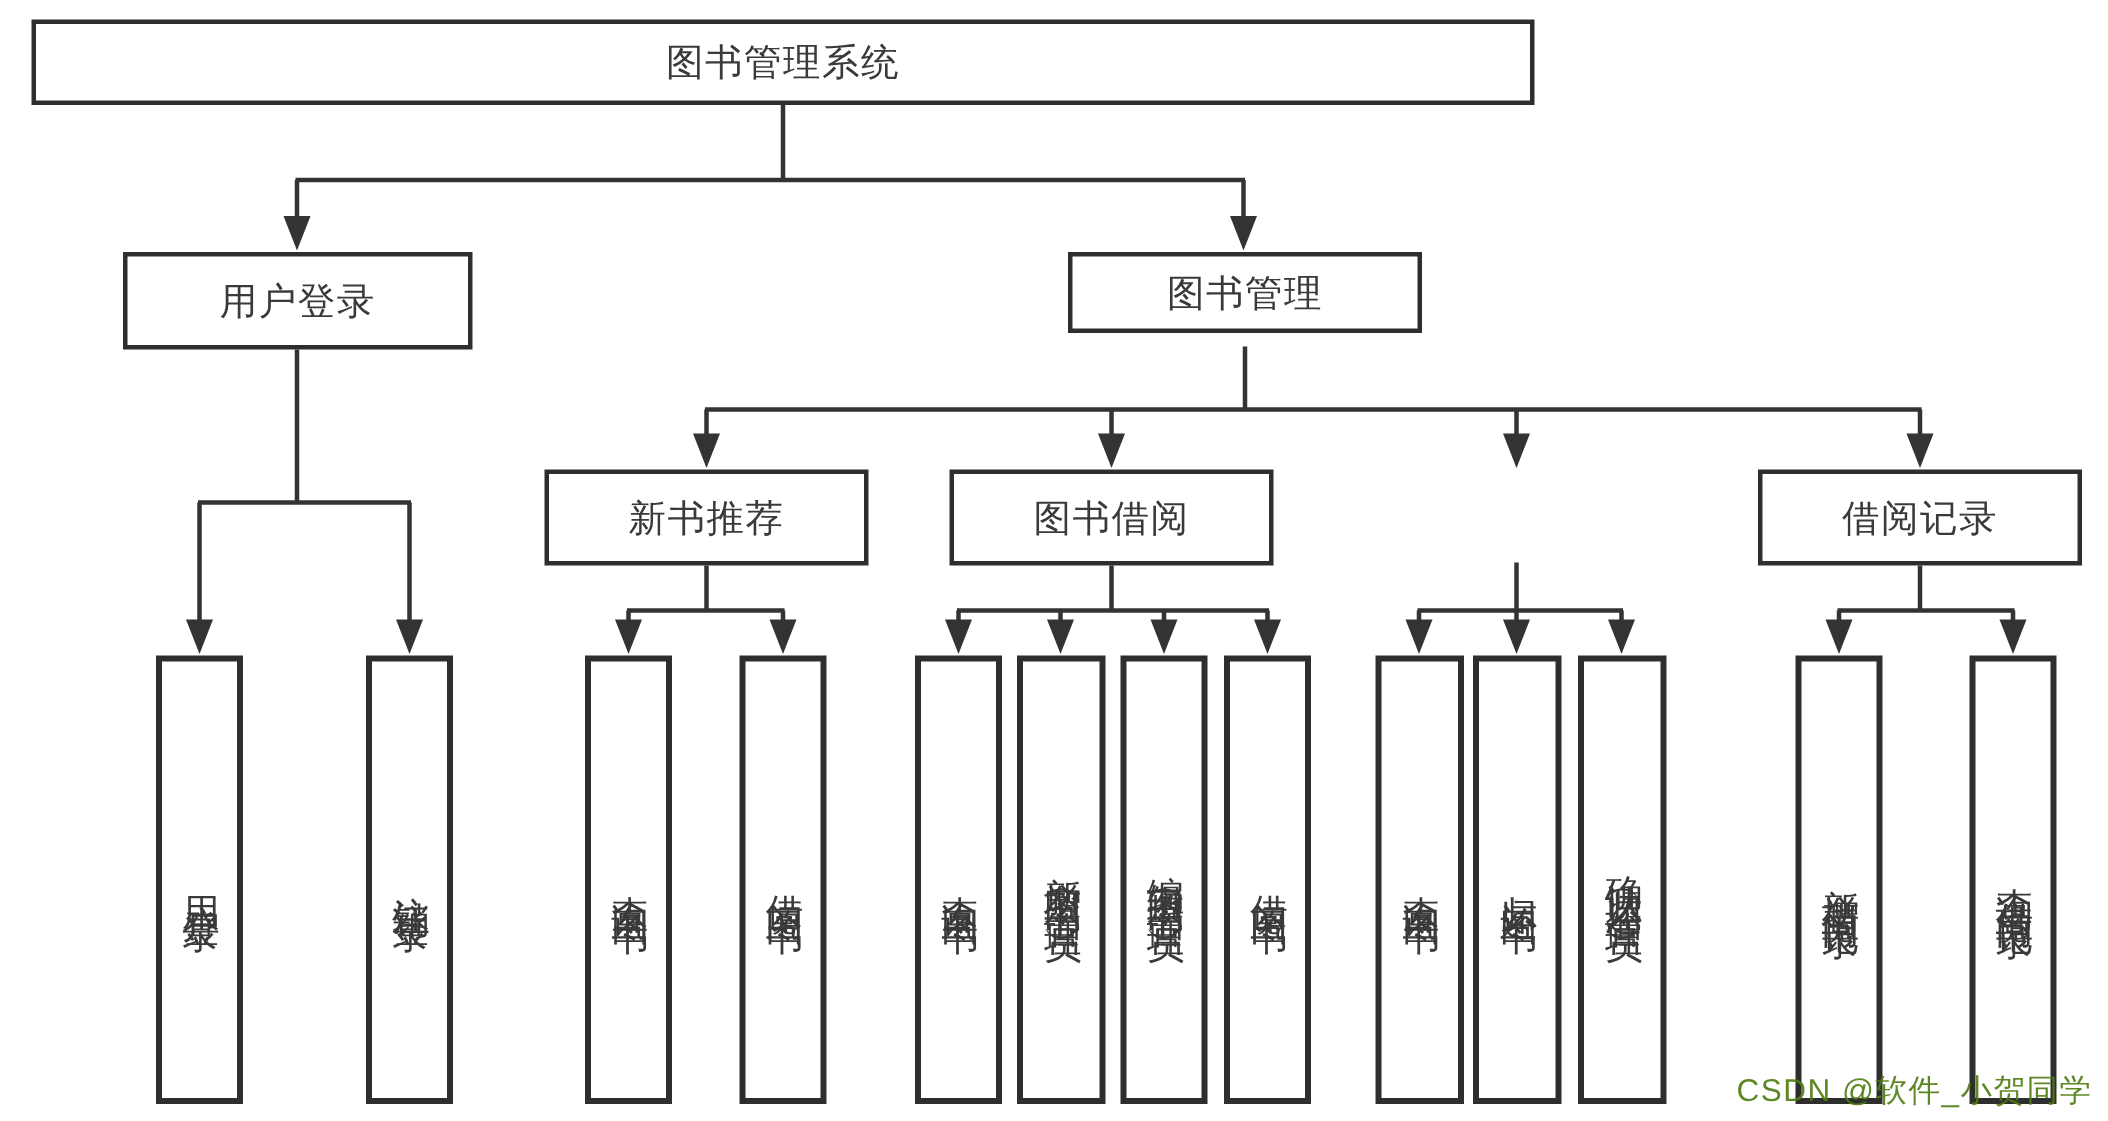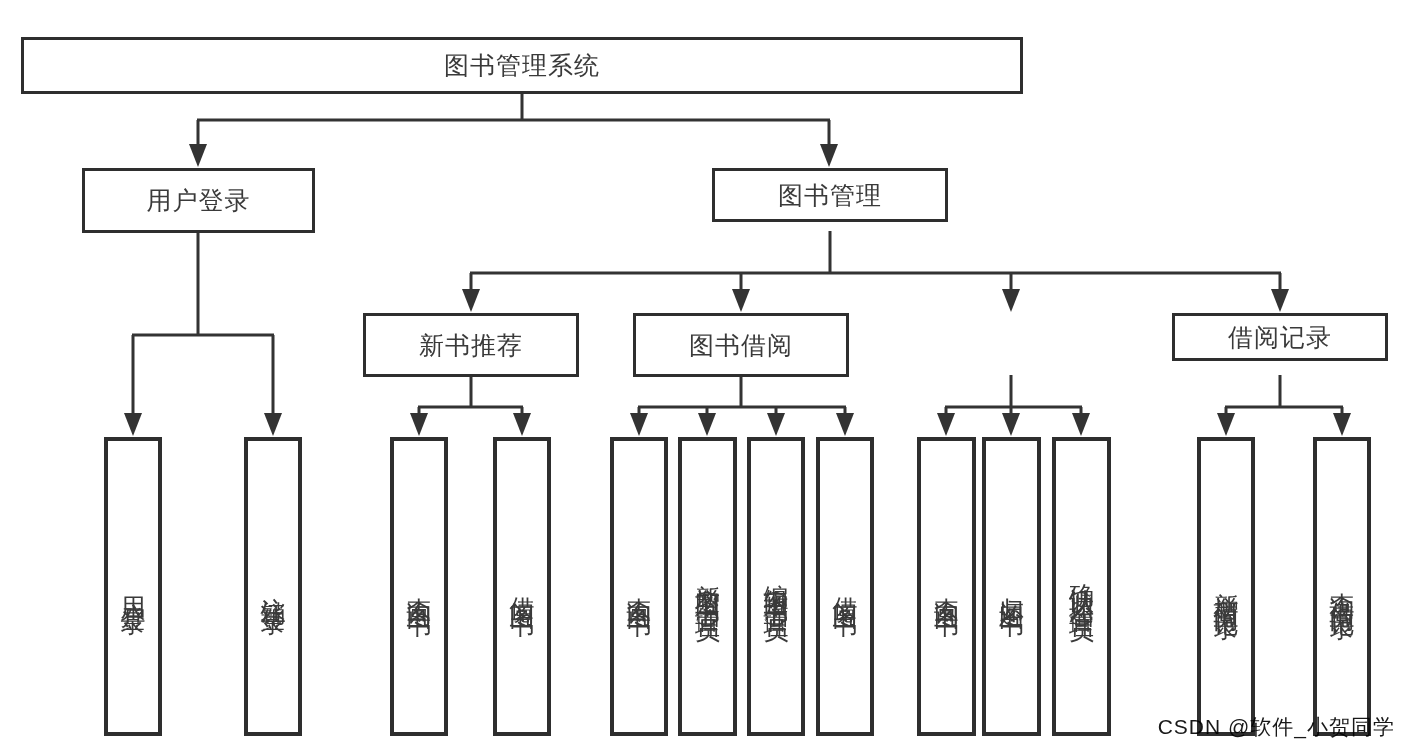--- a/index.html
+++ b/index.html
@@ -27,21 +27,21 @@
     writing-mode:vertical-rl;
     text-orientation:mixed;
     letter-spacing:5px;
     line-height:1;
     white-space:nowrap;
   }
   .watermark{
     position:absolute;
     right:10px;bottom:6px;
     font-size:21px;
-    color:#000000;
+    color:#4d7c0f;
     letter-spacing:1px;
     z-index:3;
     opacity:.9;
   }
 </style>
 </head>
 <body>
 
 <div class="canvas">
 
@@ -85,38 +85,38 @@
 
       <polygon points="937,413 955,413 946,436"></polygon>
       <polygon points="1002,413 1020,413 1011,436"></polygon>
       <polygon points="1072,413 1090,413 1081,436"></polygon>
 
       <polygon points="1217,413 1235,413 1226,436"></polygon>
       <polygon points="1333,413 1351,413 1342,436"></polygon>
     </g>
   </svg>
 
-  <div class="node" style="left:21px;top:13px;width:1002px;height:57px;margin-top:24px;">
+  <div class="node" style="left:21px;top:13px;width:1002px;height:57px;">
     <span>图书管理系统</span>
   </div>
 
   <div class="node" style="left:82px;top:168px;width:233px;height:65px;">
     <span>用户登录</span>
   </div>
   <div class="node" style="left:712px;top:168px;width:236px;height:54px;">
     <span>图书管理</span>
   </div>
 
   <div class="node" style="left:363px;top:313px;width:216px;height:64px;">
     <span>新书推荐</span>
   </div>
   <div class="node" style="left:633px;top:313px;width:216px;height:64px;">
     <span>图书借阅</span>
   </div>
-  <div class="node" style="left:1172px;top:313px;width:216px;height:48px;text-align:right;">
+  <div class="node" style="left:1172px;top:313px;width:216px;height:64px;text-align:right;">
     <span>借阅记录</span>
   </div>
 
   <div class="node leaf" style="left:104px;top:437px;width:58px;height:299px;">
     <span class="vtext">用户登录</span>
   </div>
   <div class="node leaf" style="left:244px;top:437px;width:58px;height:299px;">
     <span class="vtext">注销登录</span>
   </div>
   <div class="node leaf" style="left:390px;top:437px;width:58px;height:299px;">

